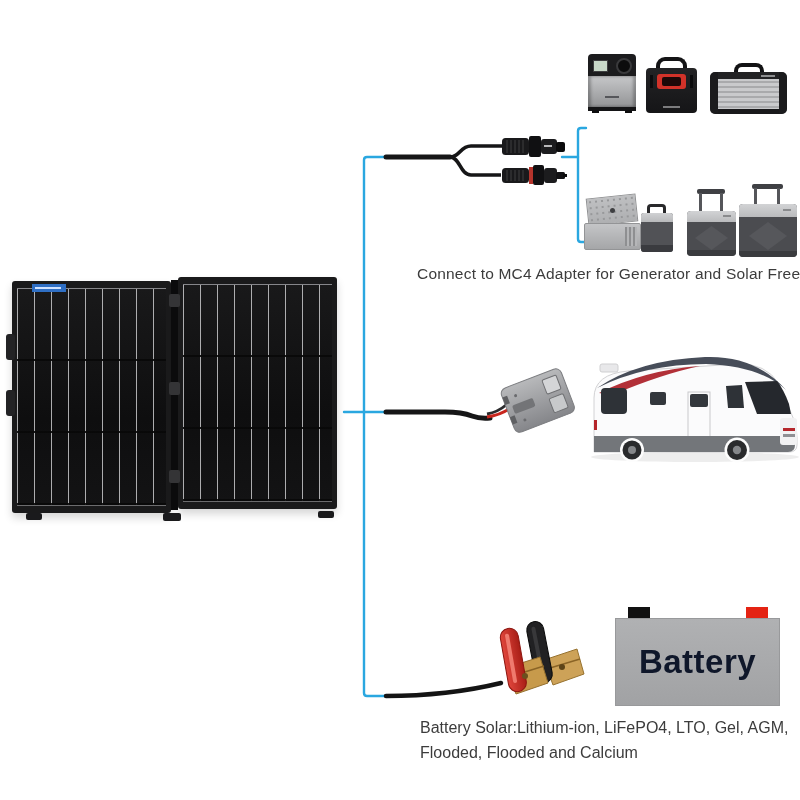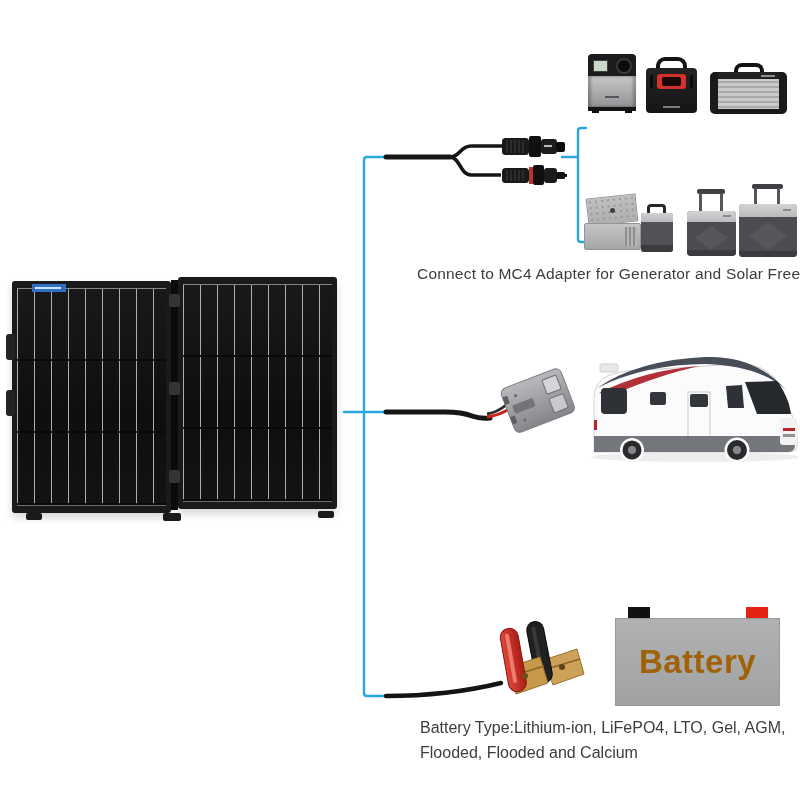--- a/index.html
+++ b/index.html
@@ -86,21 +86,21 @@
   .f3{left:687px;top:189px;width:49px;height:67px;}
   .f4{left:739px;top:184px;width:58px;height:73px;}
 
   
   .battery{position:absolute;left:615px;top:607px;width:165px;height:99px;}
   .battery .tneg{position:absolute;left:13px;top:0;width:22px;height:12px;background:#111;}
   .battery .tpos{position:absolute;left:131px;top:0;width:22px;height:12px;background:#e42313;}
   .battery .bbody{position:absolute;left:0;right:0;top:11px;bottom:0;
       background:linear-gradient(180deg,#b0b1b3,#a1a2a4);border:1px solid #98999b;box-sizing:border-box;}
   .battery .blabel{position:absolute;left:0;right:0;top:11px;bottom:0;display:flex;align-items:center;justify-content:center;
-      font-size:33px;font-weight:bold;color:#a16207;letter-spacing:.5px;}
+      font-size:33px;font-weight:bold;color:#0f172a;letter-spacing:.5px;}
 </style>
 </head>
 <body>
 
 <div class="stage">
 
   <svg class="layer" viewBox="0 0 800 800">
     <defs>
       <linearGradient id="gSilver" x1="0" y1="0" x2="0" y2="1">
         <stop offset="0" stop-color="#b8b9bb"></stop>
@@ -289,17 +289,17 @@
   <div class="cap1">Connect to MC4 Adapter for Generator and Solar Freezer</div>
 
   <div class="battery">
     <div class="tneg"></div>
     <div class="tpos"></div>
     <div class="bbody"></div>
     <div class="blabel">Battery</div>
   </div>
 
   <div class="cap2">
-    <div>Battery Type:Lithium-ion, LiFePO4, LTO, Gel, AGM,</div>
+    <div>Battery Solar:Lithium-ion, LiFePO4, LTO, Gel, AGM,</div>
     <div>Flooded, Flooded and Calcium</div>
   </div>
 
 </div>
 
 </body></html>

